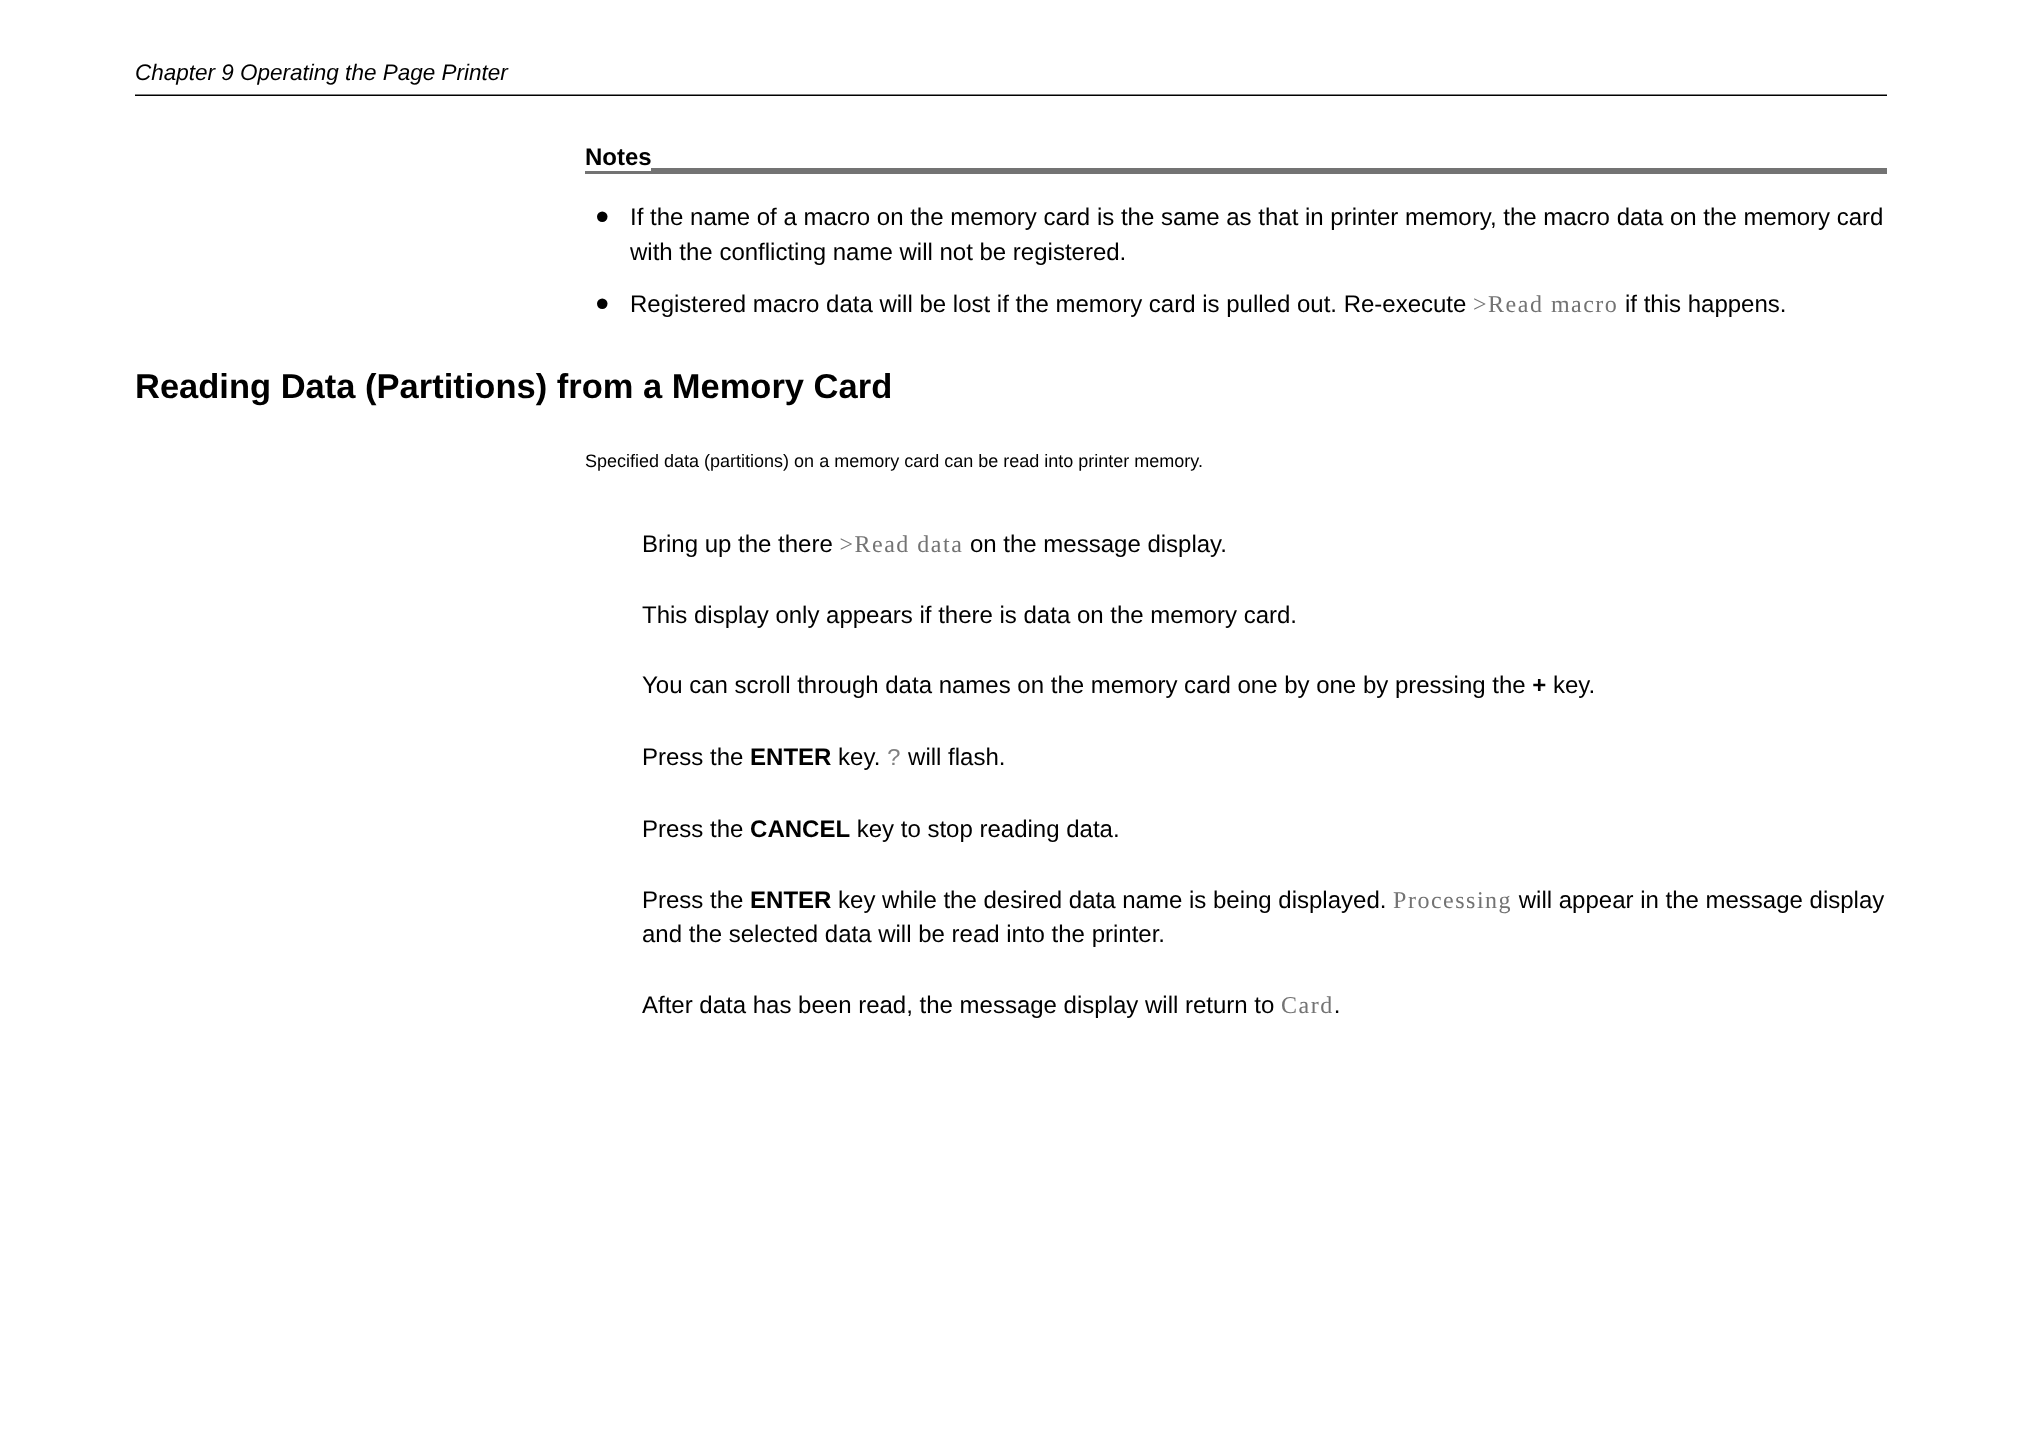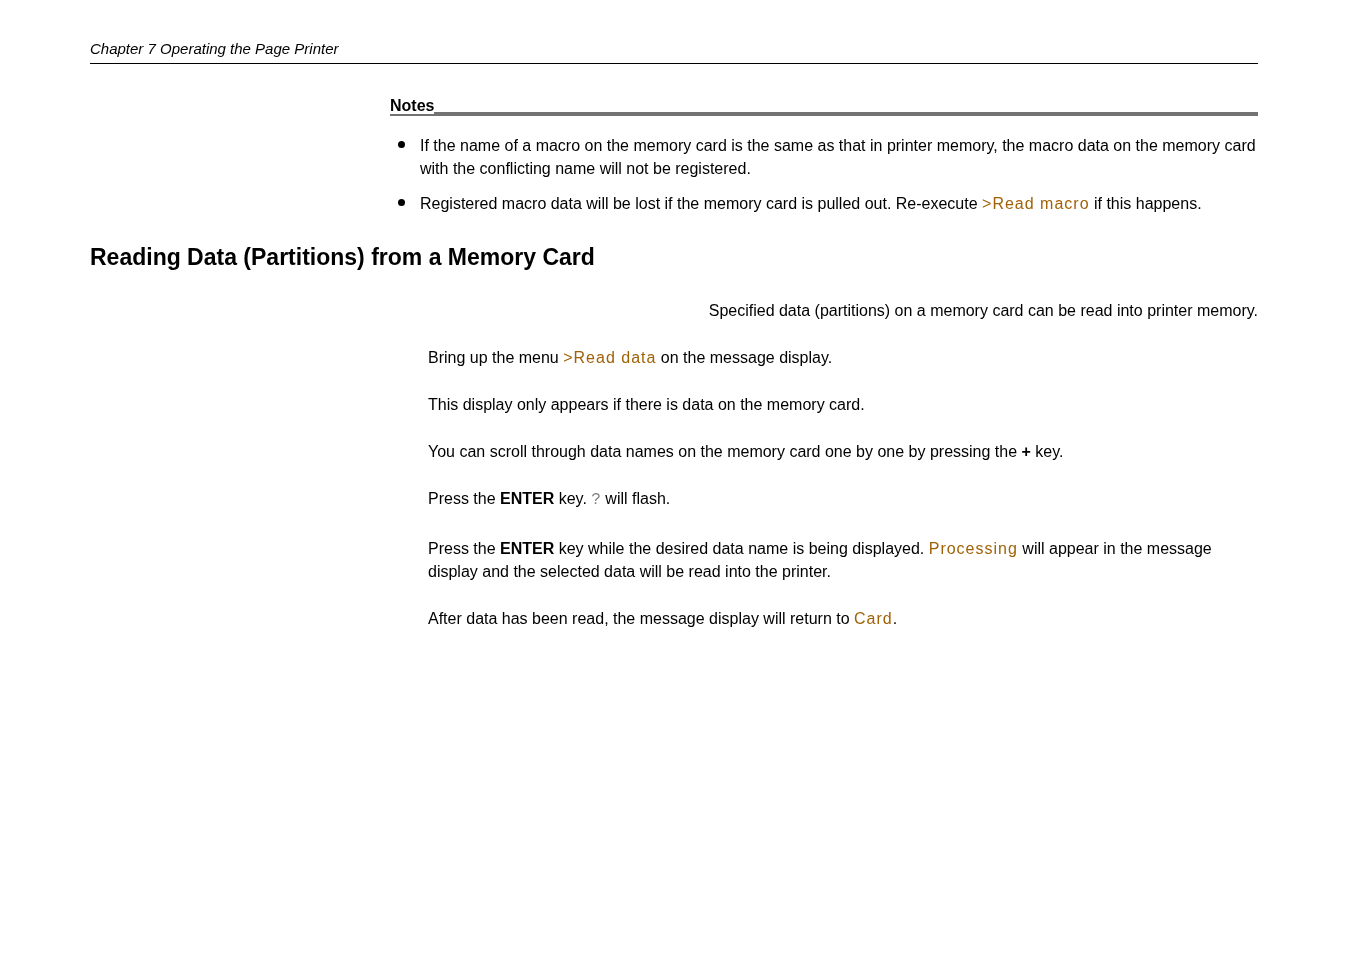--- a/index.html
+++ b/index.html
@@ -65,54 +65,53 @@
     height: 7px;
     background: #000;
     border-radius: 50%;
   }
   .section-heading {
     font-size: 23px;
     font-weight: bold;
     margin: 24px 0 28px 0;
   }
   .body-text {
-    font-size: 16px;
+    font-size: 12px;
     line-height: 1.45;
-    margin-bottom: 24px;
-    text-align: right;
+    margin-bottom: 36px;
   }
   .steps {
     margin-left: 38px;
   }
   .step {
     font-size: 16px;
     line-height: 1.45;
     margin-bottom: 24px;
   }
   .bold {
     font-weight: bold;
   }
   .dotfont {
-    font-family: Liberation Sans, sans-serif;
+    font-family: Liberation Serif, serif;
     letter-spacing: 1px;
-    color: #a16207;
+    color: #737373;
     font-weight: normal;
   }
   .flash-q {
     font-family: "Courier New", Courier, monospace;
     color: #808080;
   }
 </style>
 </head>
 <body>
 
 <div class="page">
 
   <div class="header-line">
-    <span>Chapter 7  Operating the Page Printer</span>
+    <span>Chapter 9  Operating the Page Printer</span>
   </div>
 
   <div class="content-indent">
     <div class="notes-underline">
       <span class="notes-heading">Notes</span>
     </div>
 
     <ul class="notes-list">
       <li>
         <span>If the name of a macro on the memory card is the same as that in printer memory, the macro data on the memory card with the conflicting name will not be registered.</span>
@@ -124,35 +123,38 @@
   </div>
 
   <div class="section-heading">Reading Data (Partitions) from a Memory Card</div>
 
   <div class="content-indent">
     <div class="body-text">Specified data (partitions) on a memory card can be read into printer memory.</div>
 
     <div class="steps">
 
       <div class="step">
-        <span>Bring up the menu </span><span class="dotfont">&gt;Read data</span><span> on the message display.</span>
+        <span>Bring up the there </span><span class="dotfont">&gt;Read data</span><span> on the message display.</span>
       </div>
 
       <div class="step">
         <span>This display only appears if there is data on the memory card.</span>
       </div>
 
       <div class="step">
         <span>You can scroll through data names on the memory card one by one by pressing the </span><span class="bold">+</span><span> key.</span>
       </div>
 
       <div class="step">
         <span>Press the </span><span class="bold">ENTER</span><span> key. </span><span class="flash-q">?</span><span> will flash.</span>
       </div>
 
+      <div class="step">
+        <span>Press the </span><span class="bold">CANCEL</span><span> key to stop reading data.</span>
+      </div>
 
       <div class="step">
         <span>Press the </span><span class="bold">ENTER</span><span> key while the desired data name is being displayed. </span><span class="dotfont">Processing</span><span> will appear in the message display and the selected data will be read into the printer.</span>
       </div>
 
       <div class="step">
         <span>After data has been read, the message display will return to </span><span class="dotfont">Card</span><span>.</span>
       </div>
 
     </div>

